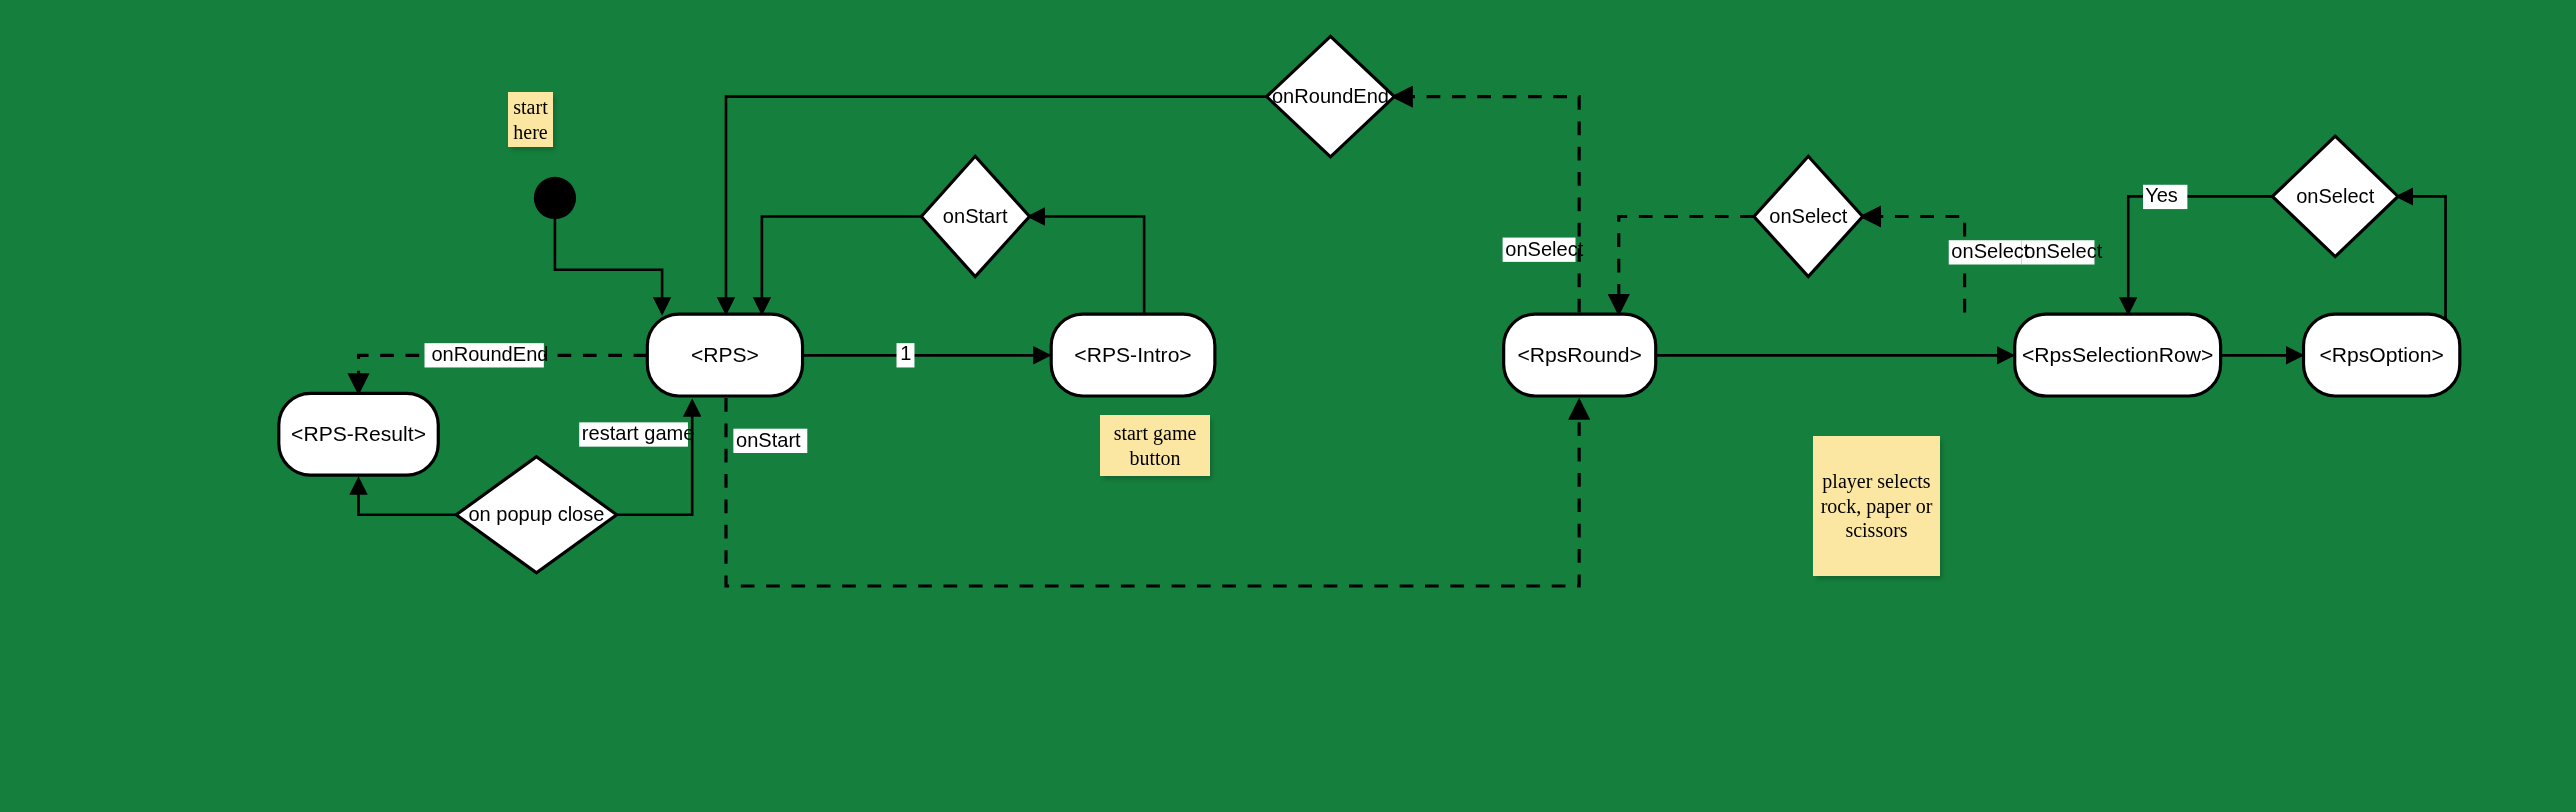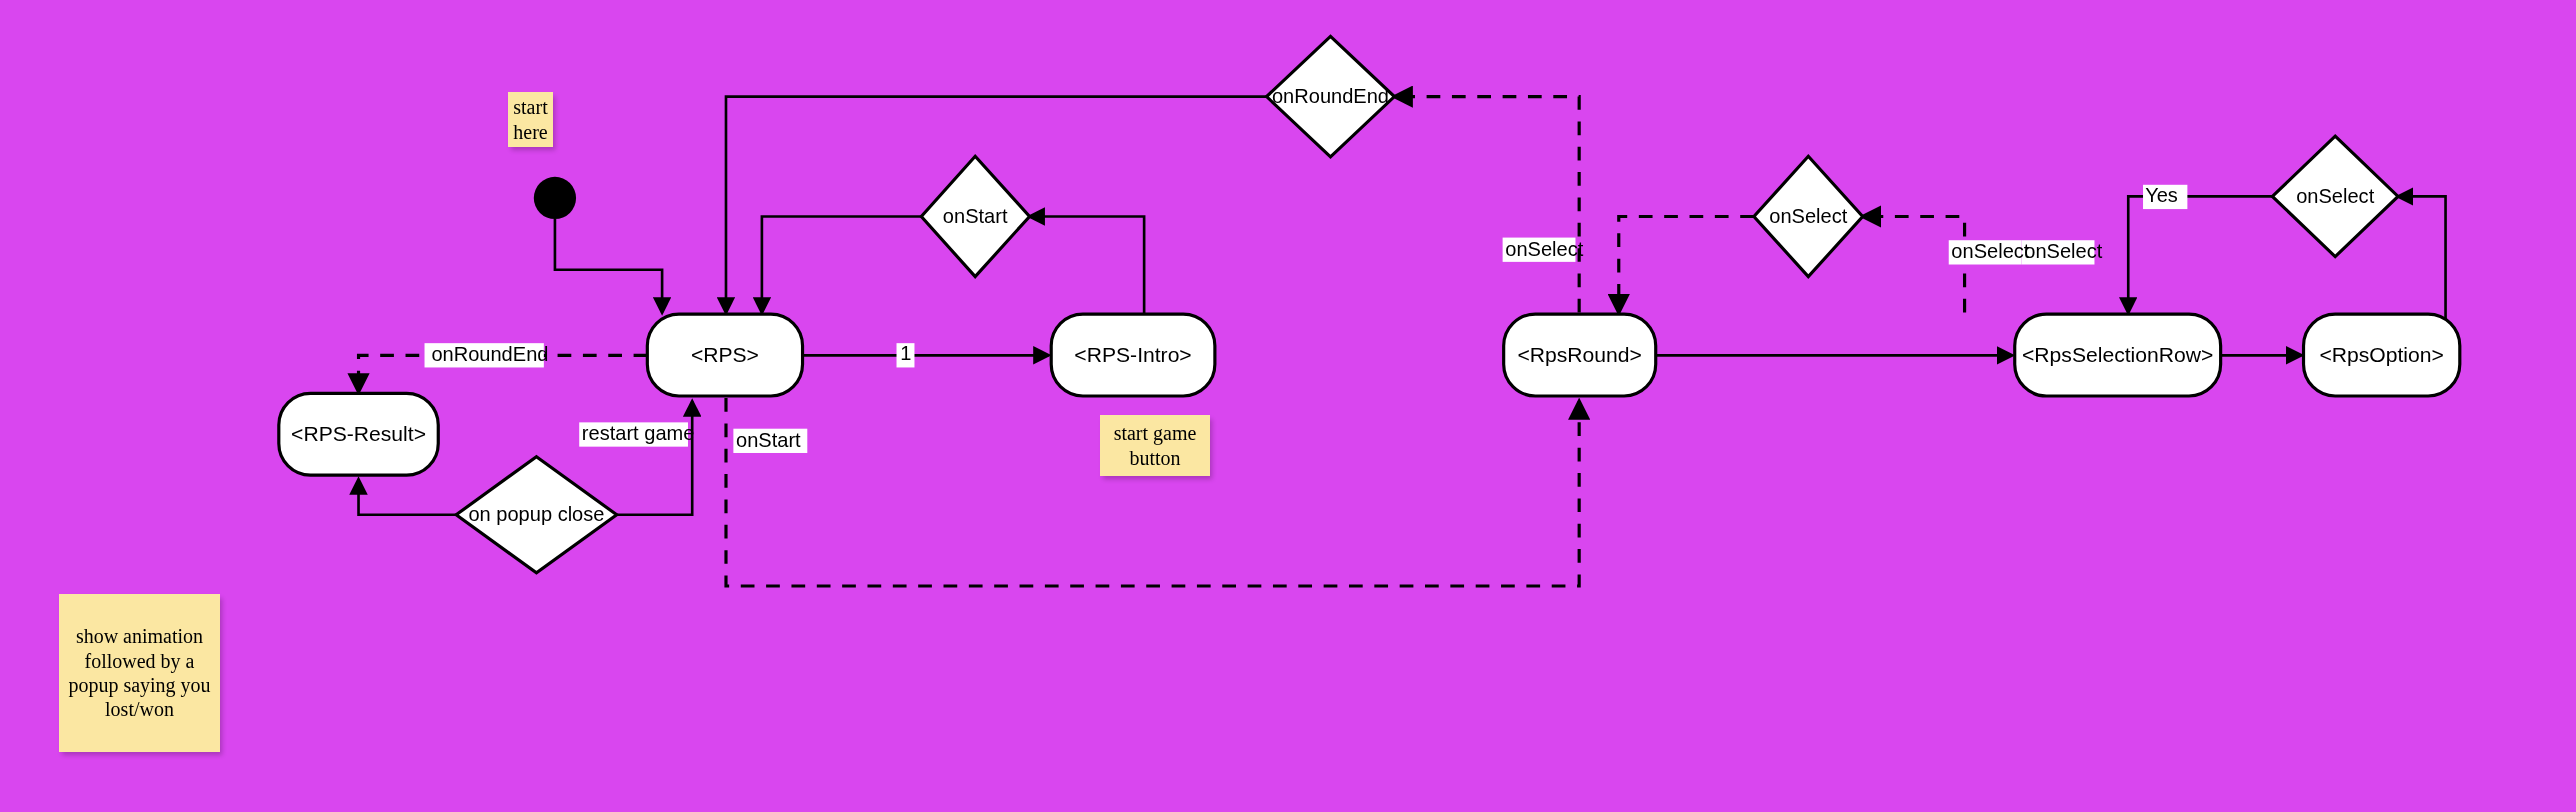--- a/index.html
+++ b/index.html
@@ -10,21 +10,21 @@
   body {
     font-family: "Liberation Sans", sans-serif;
     width: 2576px;
     height: 812px;
     overflow: hidden;
   }
   #canvas {
     position: relative;
     width: 2576px;
     height: 812px;
-    background: #d946ef;
+    background: #15803d;
   }
   svg.diagram {
     position: absolute;
     left: 0;
     top: 0;
     width: 2576px;
     height: 812px;
   }
   .edge-solid {
     fill: none;
@@ -235,22 +235,21 @@
   <div class="sticky" style="left:508px; top:92px; width:45px; height:55px;">
     <span>start
 here</span>
   </div>
 
   <div class="sticky" style="left:1100px; top:415px; width:110px; height:61px;">
     <span>start game
 button</span>
   </div>
 
-
-  <div class="sticky" style="left:59px; top:594px; width:161px; height:158px;">
-    <span>show animation
-followed by a
-popup saying you
-lost/won</span>
+  <div class="sticky" style="left:1813px; top:436px; width:127px; height:140px;">
+    <span>player selects
+rock, paper or
+scissors</span>
   </div>
 
+
 </div>
 
 
 </body></html>

